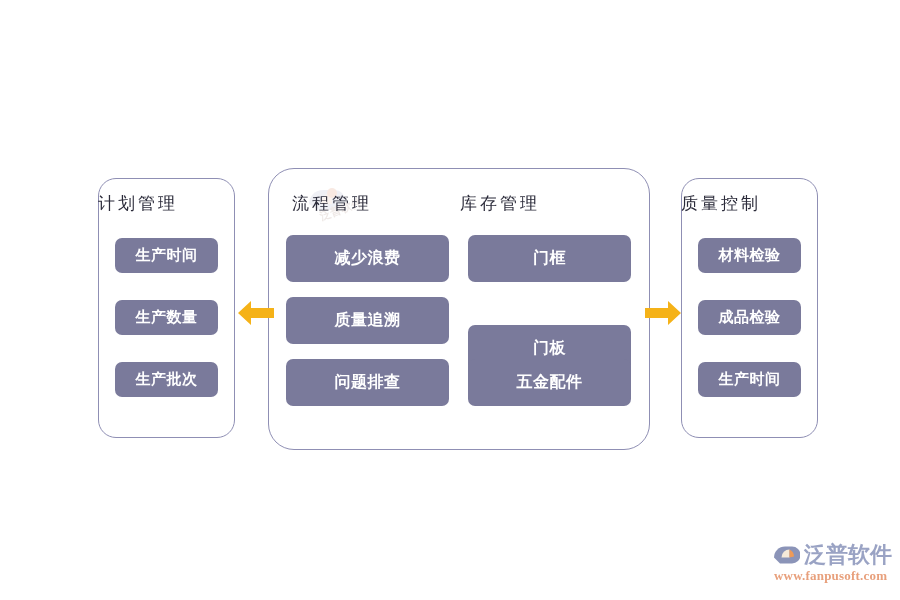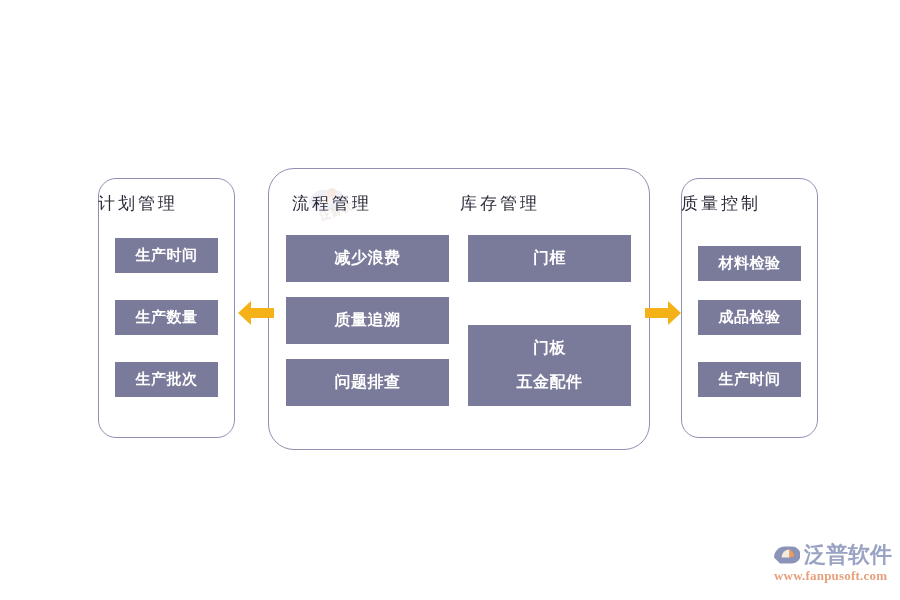--- a/index.html
+++ b/index.html
@@ -63,39 +63,39 @@
   #heading-stock   { left: 460px; top: 192px; width: 180px; }
   #heading-quality { left: 681px; top: 192px; width: 137px; }
 
   
   .chip {
     position: absolute;
     display: flex;
     align-items: center;
     justify-content: center;
     background: #7a7a9b;
-    border-radius: 0;
+    border-radius: 7px;
     color: #ffffff;
     font-family: "Liberation Sans", "DejaVu Sans", sans-serif;
     font-size: 15px;
     font-weight: 700;
     letter-spacing: 0.5px;
     white-space: nowrap;
     box-sizing: border-box;
     z-index: 3;
   }
   .col-side .chip { width: 103px; height: 35px; }
   .col-mid  .chip { width: 163px; height: 47px; font-size: 16px; }
 
   
   #chip-plan-0 { left: 115px; top: 238px; }
   #chip-plan-1 { left: 115px; top: 300px; }
   #chip-plan-2 { left: 115px; top: 362px; }
   
-  #chip-qual-0 { left: 698px; top: 246px; }
+  #chip-qual-0 { left: 698px; top: 238px; }
   #chip-qual-1 { left: 698px; top: 300px; }
   #chip-qual-2 { left: 698px; top: 362px; }
   
   #chip-flow-0 { left: 286px; top: 235px; }
   #chip-flow-1 { left: 286px; top: 297px; }
   #chip-flow-2 { left: 286px; top: 359px; }
   
   #chip-stock-0 { left: 468px; top: 235px; }
   #chip-stock-1 { left: 468px; top: 297px; margin-top: 28px; }
   #chip-stock-2 { left: 468px; top: 359px; }

